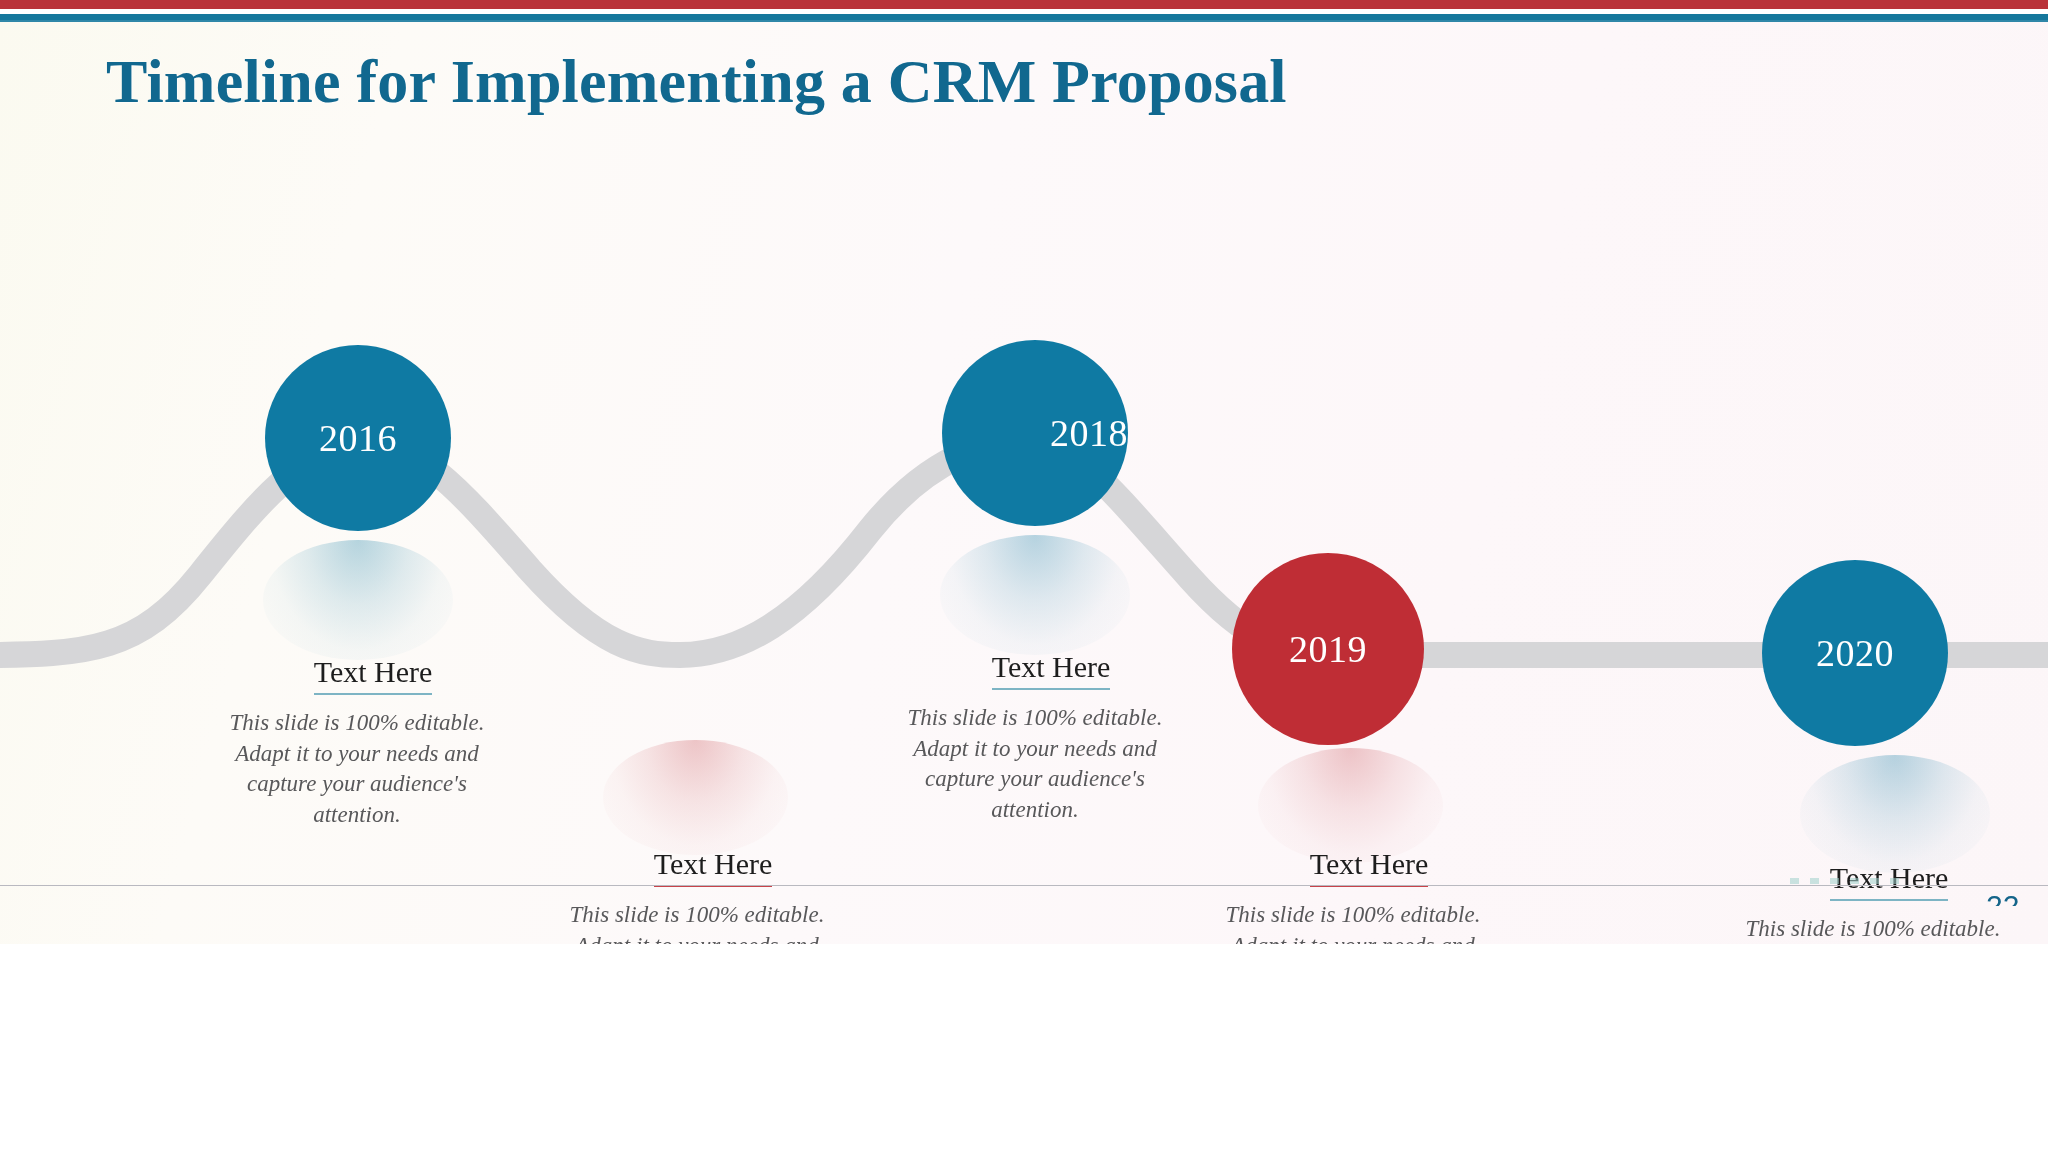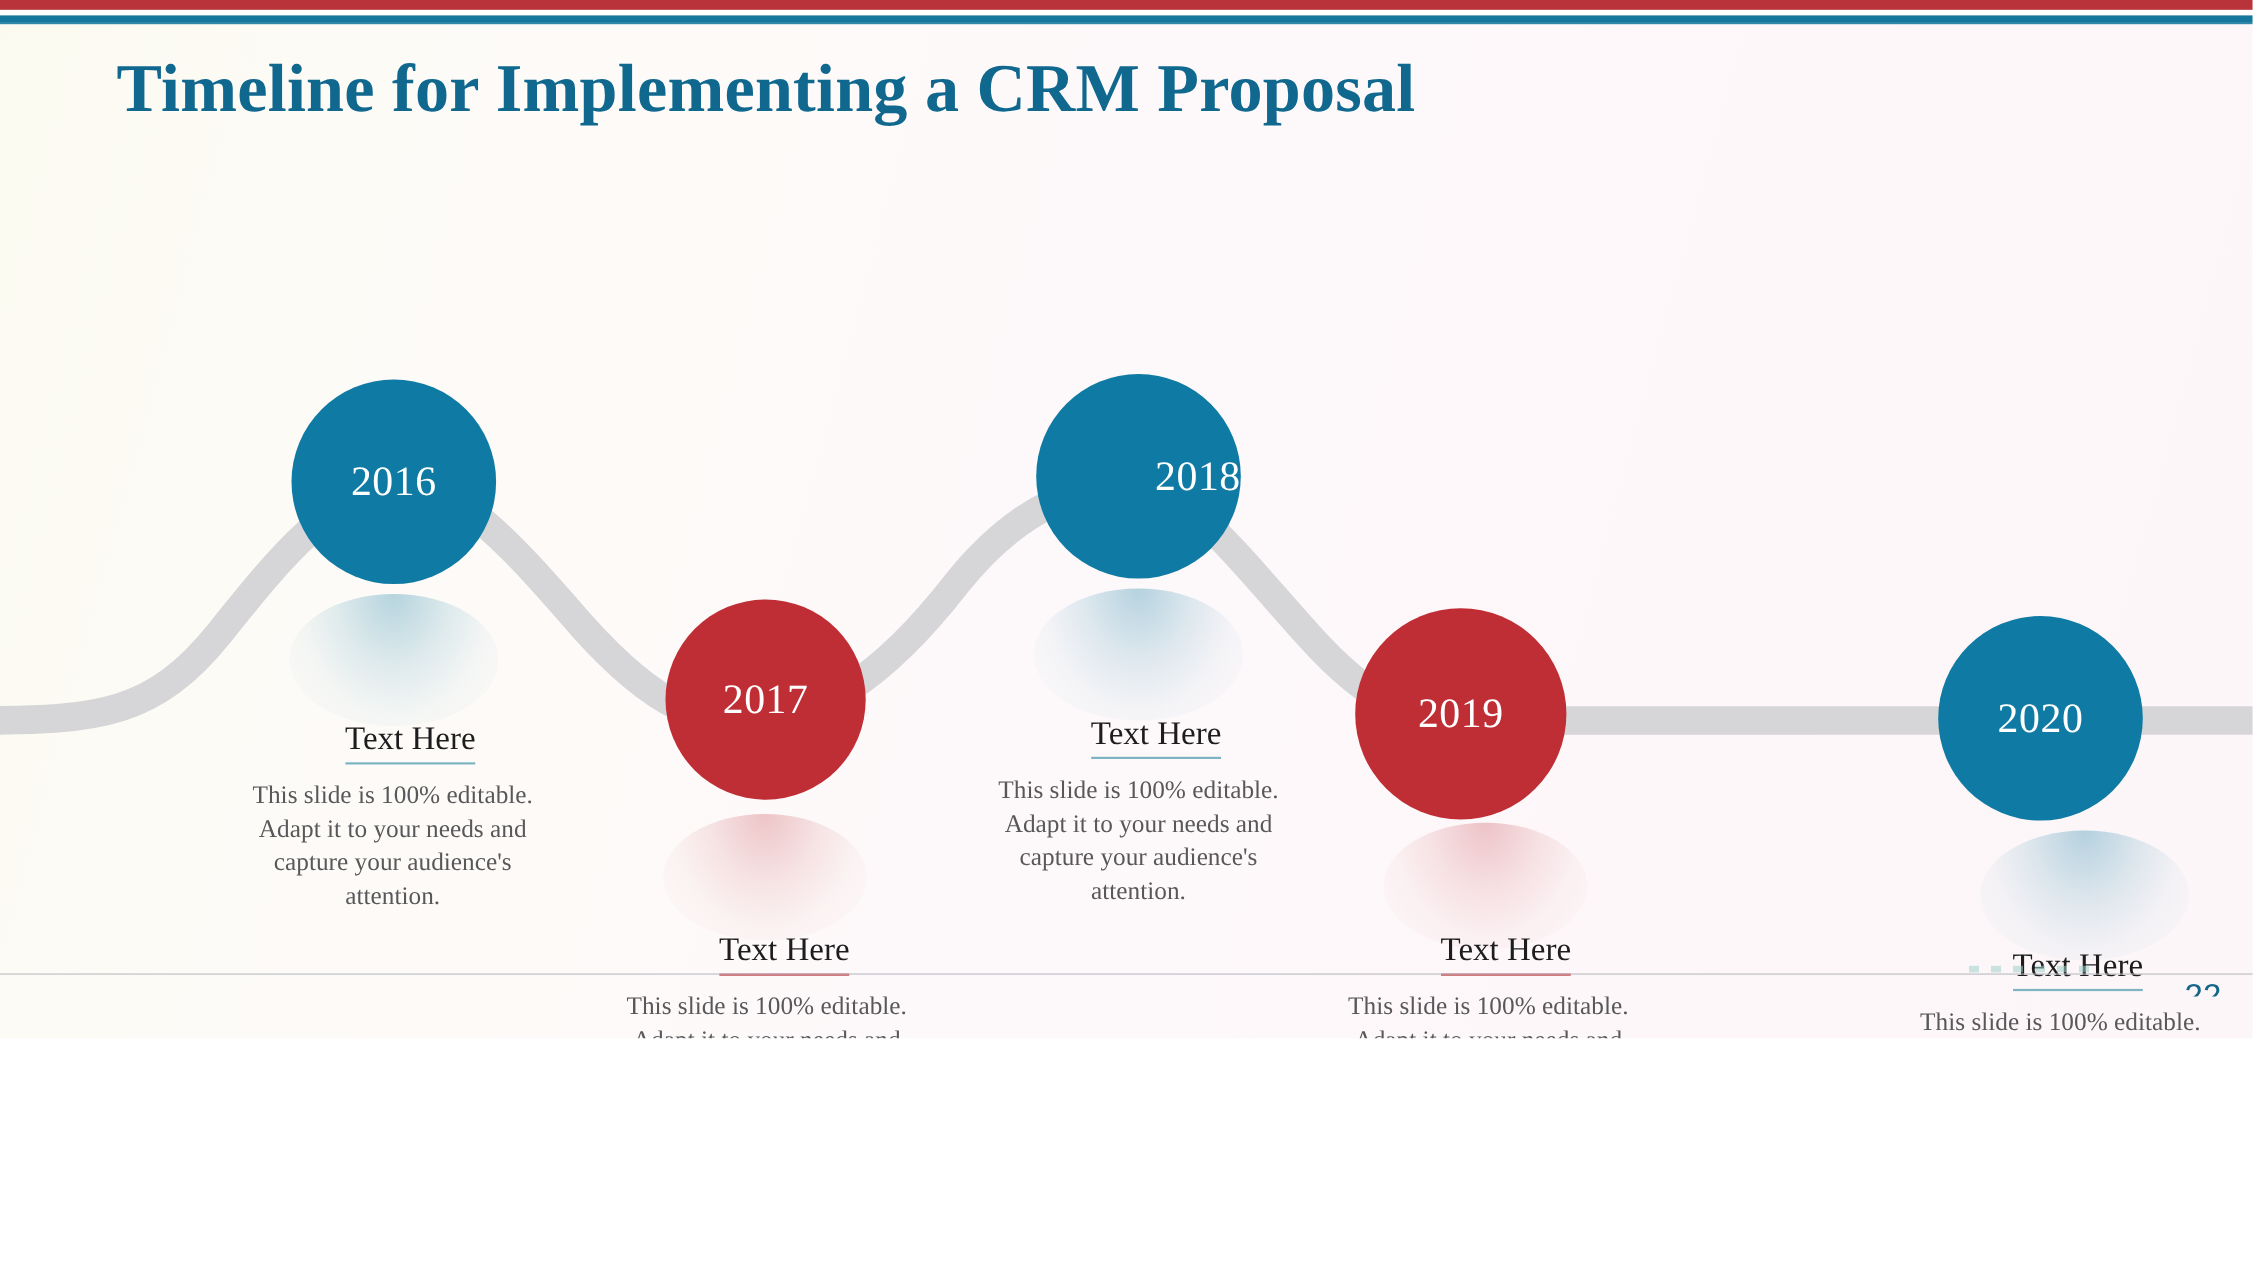--- a/index.html
+++ b/index.html
@@ -126,20 +126,21 @@
     padding-bottom: 5px;
     border-bottom: 2.5px solid #7db4c4;
     margin-left: 32px;
   }
   .caption-title.red-rule { border-bottom-color: #c8434a; }
   .caption-body {
     margin-top: 13px;
     font-size: 23px;
     color: #58585a;
     line-height: 1.33;
+    font-style: italic;
   }
 
   
   .footer-rule {
     position: absolute;
     left: 0;
     bottom: 58px;
     width: 100%;
     height: 1.5px;
     background: #b9b9c0;
@@ -195,23 +196,20 @@
   <div class="reflection blue" style="left:263px; top:540px;  width:190px; height:120px;"></div>
   <div class="reflection red" style="left:603px; top:740px;  width:185px; height:115px;"></div>
   <div class="reflection blue" style="left:940px; top:535px;  width:190px; height:120px;"></div>
   <div class="reflection red" style="left:1258px; top:748px; width:185px; height:115px;"></div>
   <div class="reflection blue" style="left:1800px; top:755px; width:190px; height:118px;"></div>
 
   <div class="node blue" style="left:265px;  top:345px; width:186px; height:186px;">
     <span>2016</span>
   </div>
 
-  <div class="node red" style="left:605px;  top:545px; width:182px; height:182px;">
-    <span>2017</span>
-  </div>
 
   <div class="node blue" style="left:942px;  top:340px; width:186px; height:186px;justify-content:flex-end;">
     <span>2018</span>
   </div>
 
   <div class="node red" style="left:1232px; top:553px; width:192px; height:192px;">
     <span>2019</span>
   </div>
 
   <div class="node blue" style="left:1762px; top:560px; width:186px; height:186px;">

